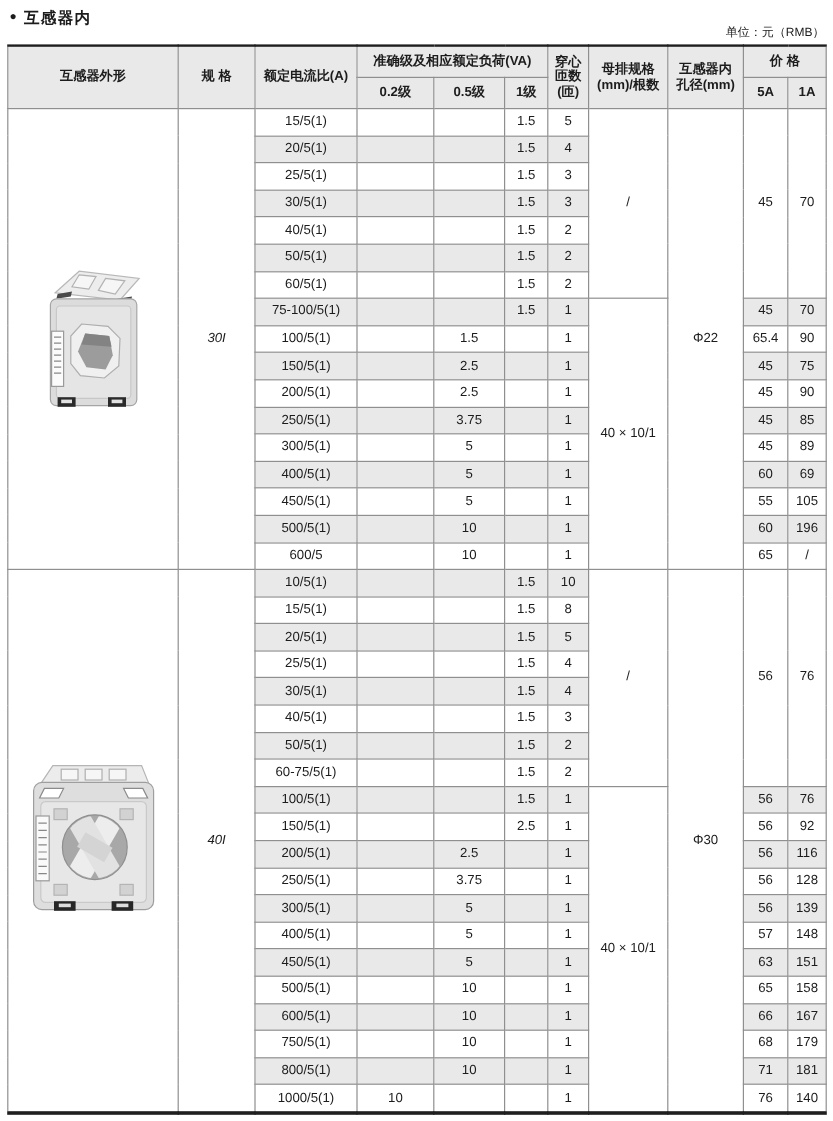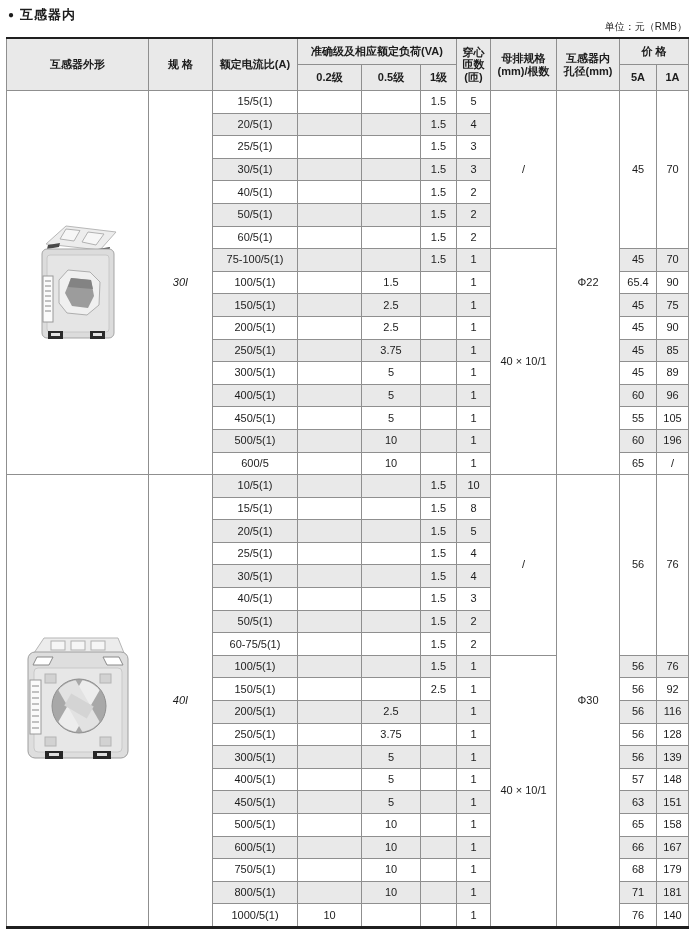--- a/index.html
+++ b/index.html
@@ -208,21 +208,21 @@
         <td>45</td>
         <td>89</td>
       </tr>
       <tr>
         <td class="shaded">400/5(1)</td>
         <td class="shaded"></td>
         <td class="shaded">5</td>
         <td class="shaded"></td>
         <td class="shaded">1</td>
         <td class="shaded">60</td>
-        <td class="shaded">96</td>
+        <td class="shaded">69</td>
       </tr>
       <tr>
         <td>450/5(1)</td>
         <td></td>
         <td>5</td>
         <td></td>
         <td>1</td>
         <td>55</td>
         <td>105</td>
       </tr>

